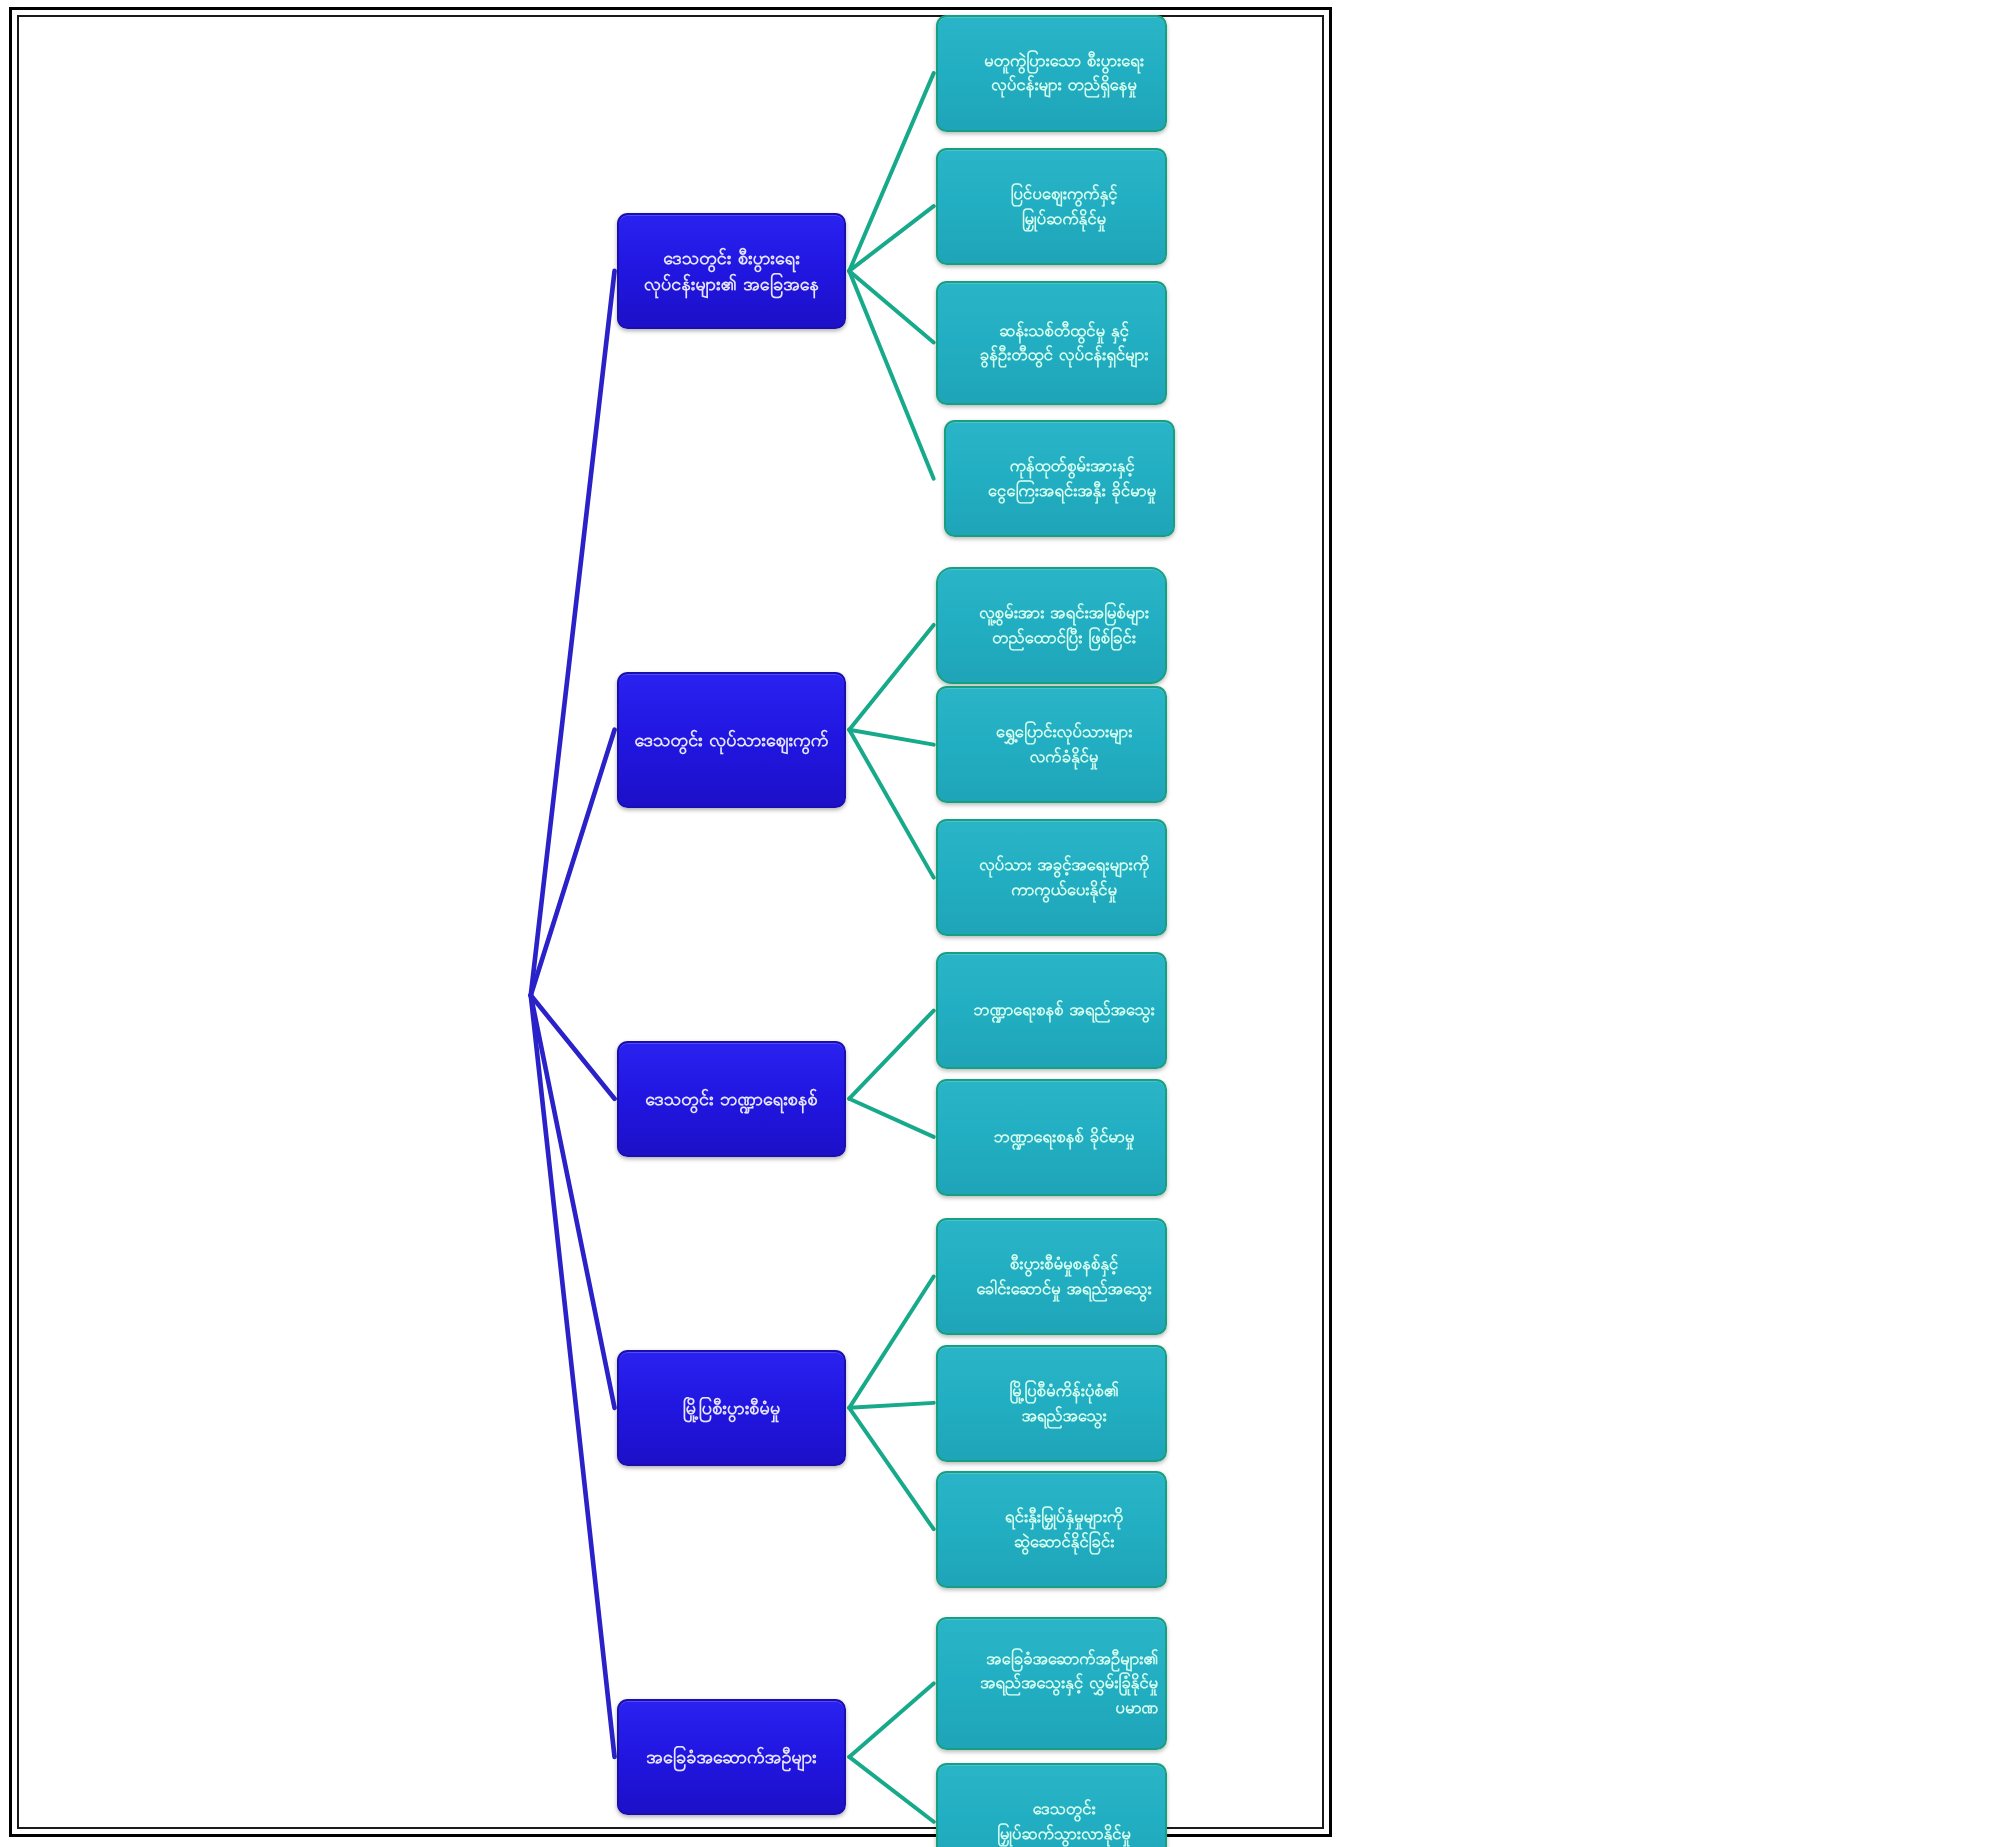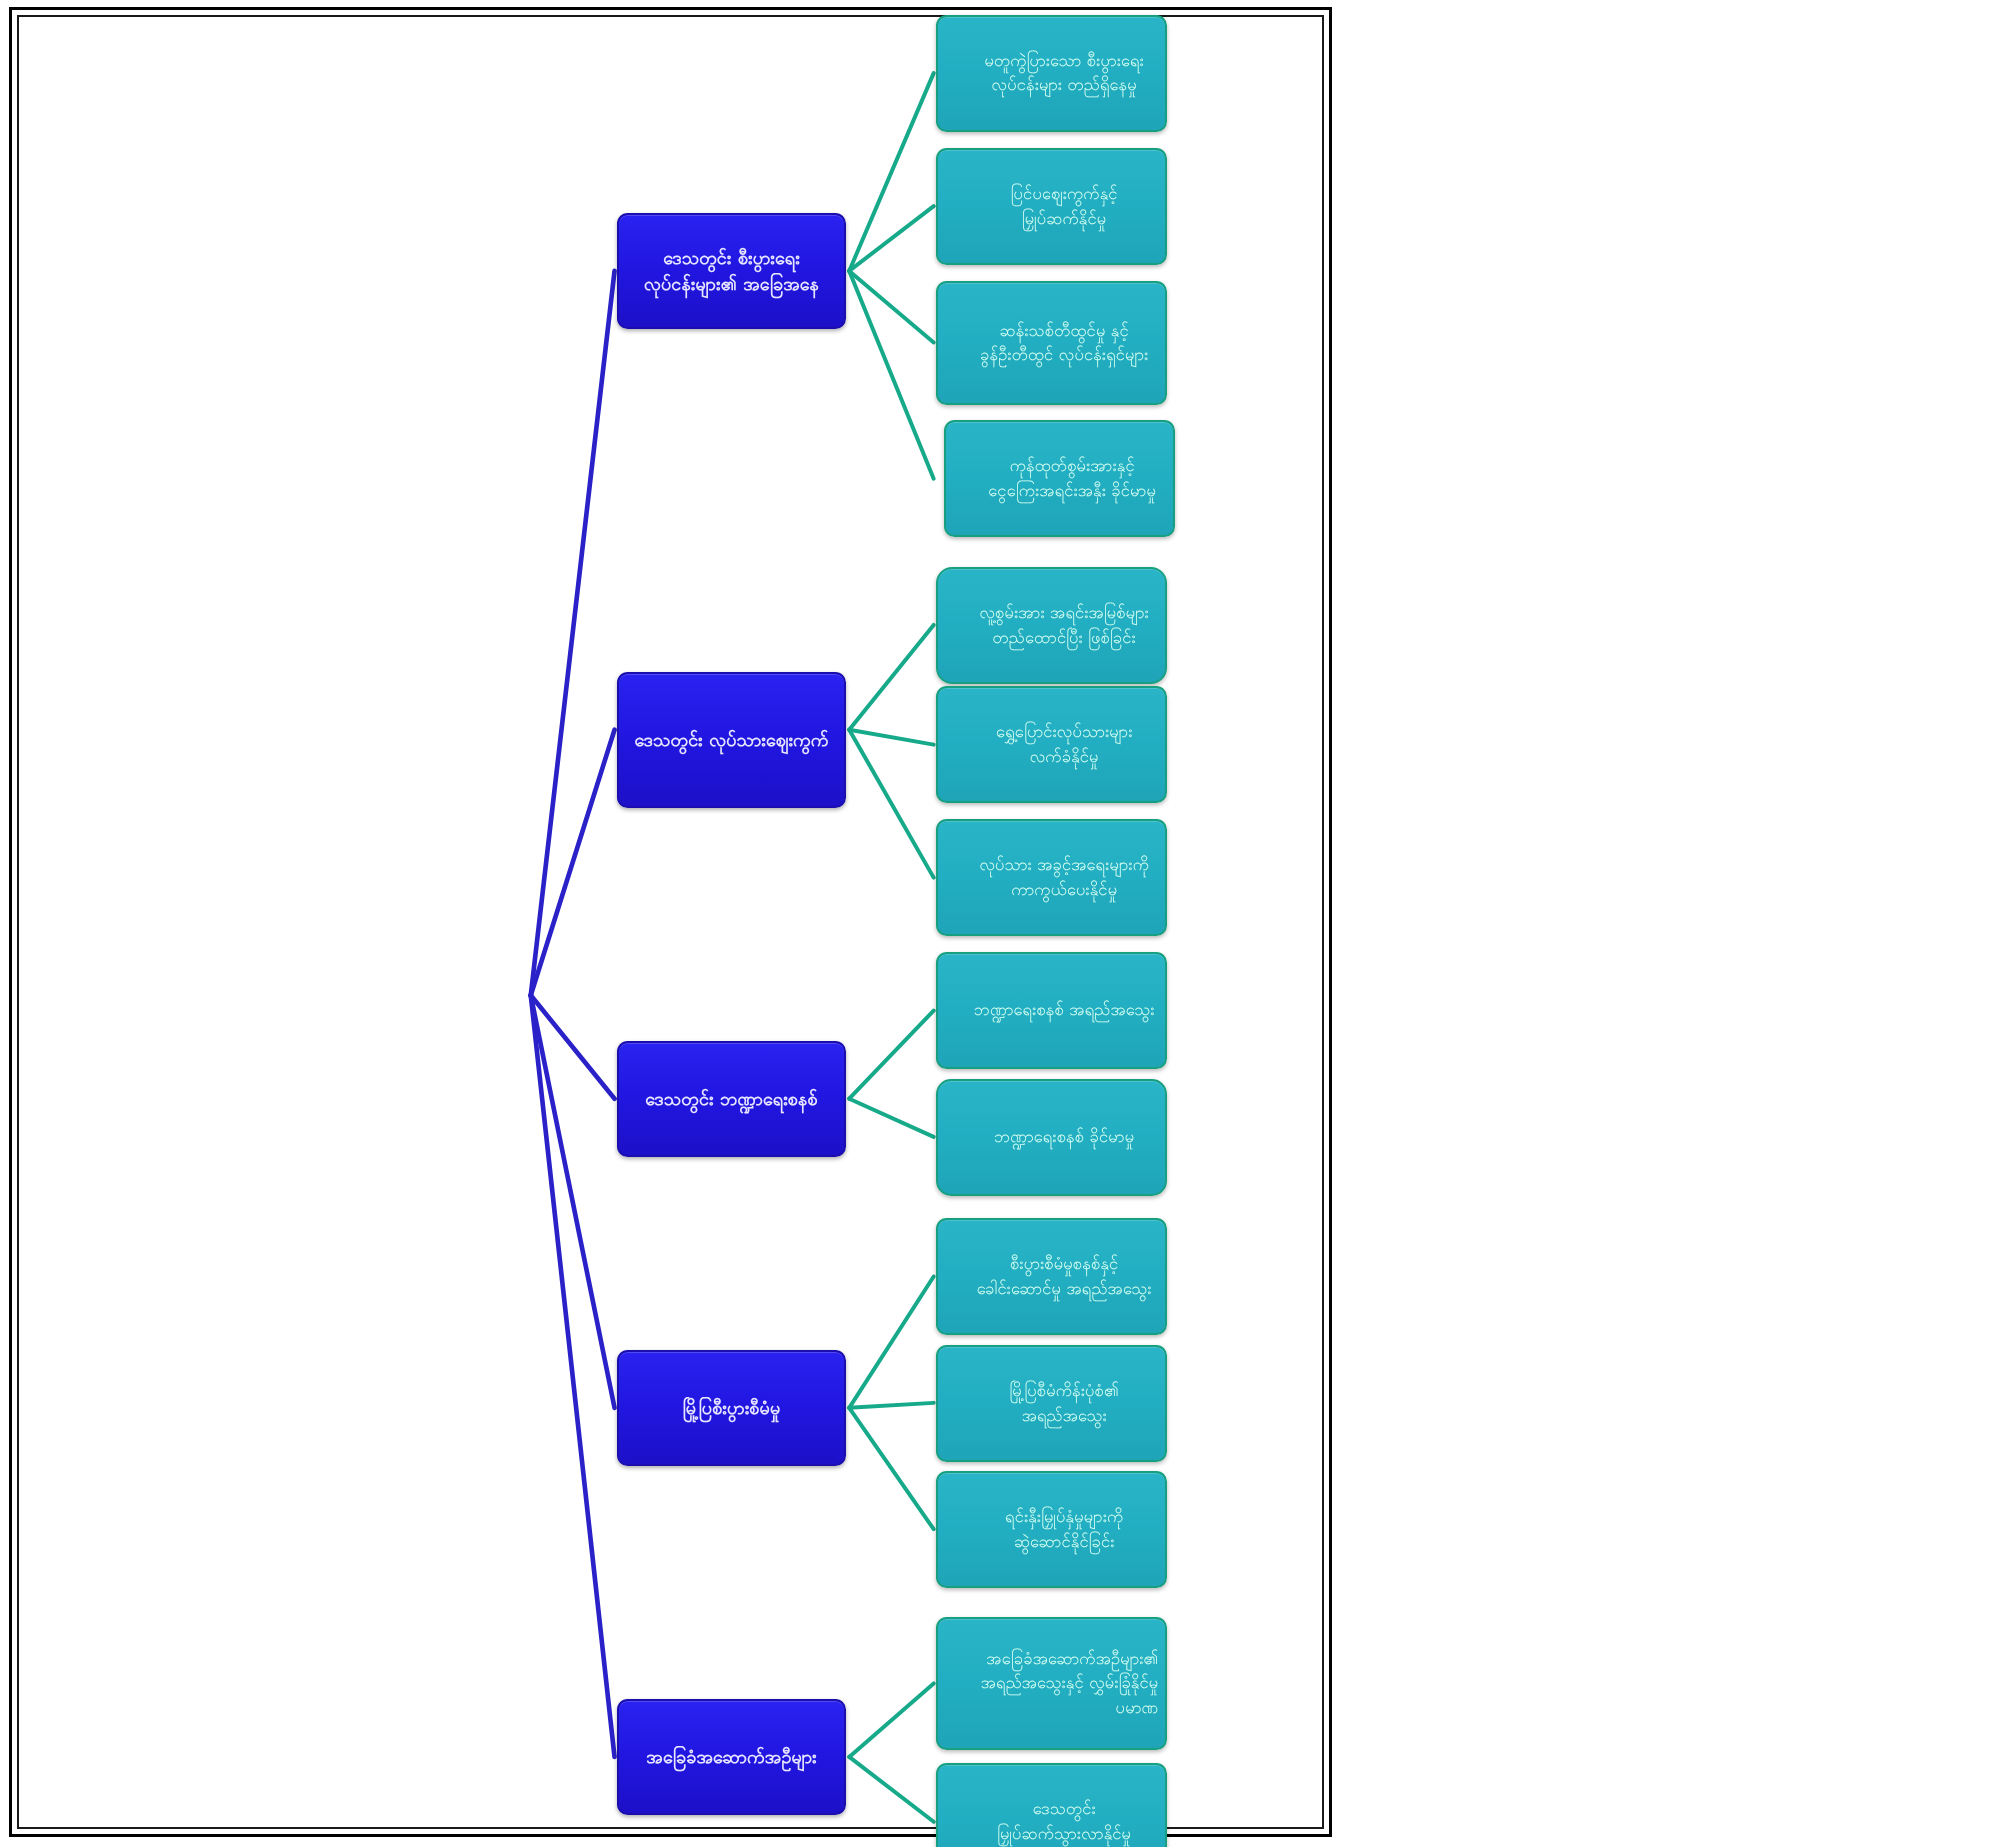--- a/index.html
+++ b/index.html
@@ -78,21 +78,21 @@
     color: #e8e6ff;
     font-weight: 600;
   }
 
   .node-leaf {
     background: linear-gradient(180deg, #2ab4c8 0%, #22aec2 50%, #1fa4b8 100%);
     border: 2px solid #17a07f;
     box-shadow: 0 2px 4px rgba(0,0,0,0.28), inset 0 0.7px 0 rgba(255,255,255,0.22);
     font-size: 16.6px;
     color: #d6fff0;
-    font-weight: 400;
+    font-weight: 700;
     padding-left: 32px;
   }
 
   .node .label {
     display: block;
     width: 100%;
     white-space: pre-line;
   }
 </style>
 </head>
@@ -165,21 +165,21 @@
       <div class="node node-leaf" id="leaf-2-3" style="left: 936px; top: 819px; width: 231px; height: 117px;">
         <span class="label">လုပ်သား အခွင့်အရေးများကို
 ကာကွယ်ပေးနိုင်မှု</span>
       </div>
       <div class="node node-branch" id="branch-3" style="left: 617px; top: 1041px; width: 229px; height: 116px;">
         <span class="label">ဒေသတွင်း ဘဏ္ဍာရေးစနစ်</span>
       </div>
       <div class="node node-leaf" id="leaf-3-1" style="left: 936px; top: 952px; width: 231px; height: 117px;">
         <span class="label">ဘဏ္ဍာရေးစနစ် အရည်အသွေး</span>
       </div>
-      <div class="node node-leaf" id="leaf-3-2" style="left: 936px; top: 1079px; width: 231px; height: 117px; border-radius: 15px;">
+      <div class="node node-leaf" id="leaf-3-2" style="left: 936px; top: 1079px; width: 231px; height: 117px;">
         <span class="label">ဘဏ္ဍာရေးစနစ် ခိုင်မာမှု</span>
       </div>
       <div class="node node-branch" id="branch-4" style="left: 617px; top: 1350px; width: 229px; height: 116px;">
         <span class="label">မြို့ပြစီးပွားစီမံမှု</span>
       </div>
       <div class="node node-leaf" id="leaf-4-1" style="left: 936px; top: 1218px; width: 231px; height: 117px;">
         <span class="label">စီးပွားစီမံမှုစနစ်နှင့်
 ခေါင်းဆောင်မှု အရည်အသွေး</span>
       </div>
       <div class="node node-leaf" id="leaf-4-2" style="left: 936px; top: 1345px; width: 231px; height: 117px;">

